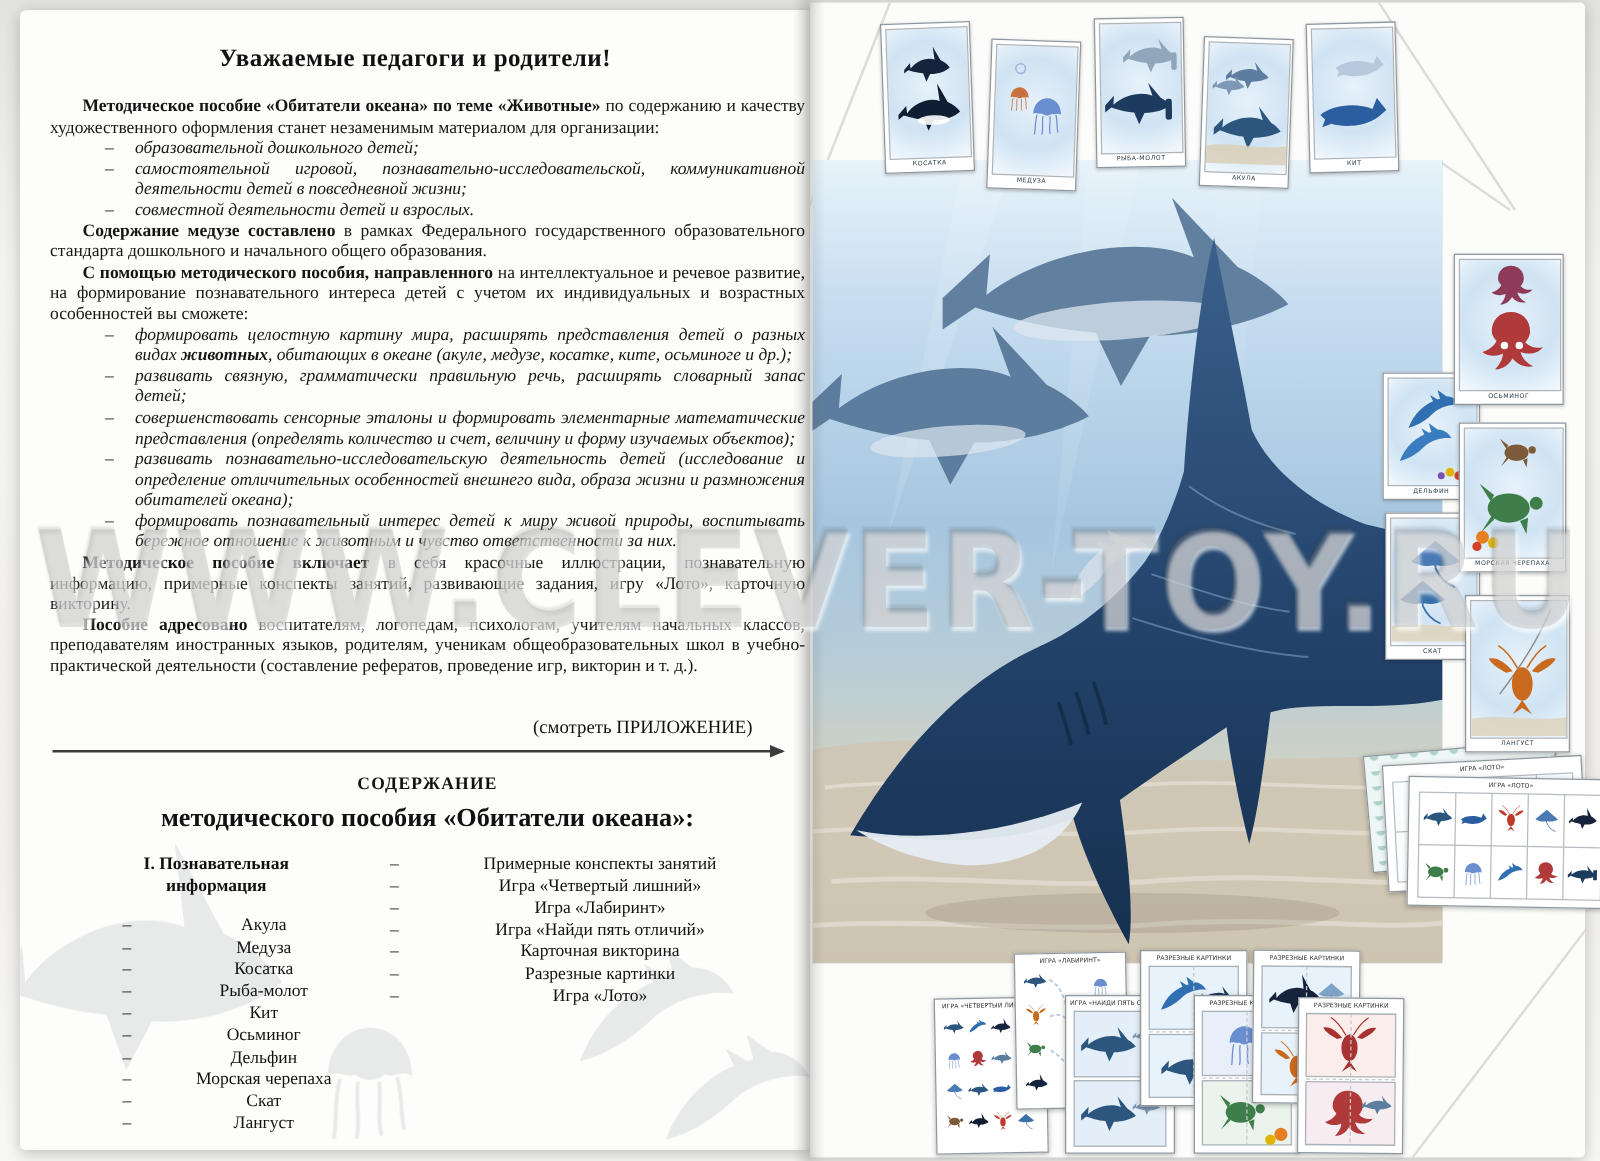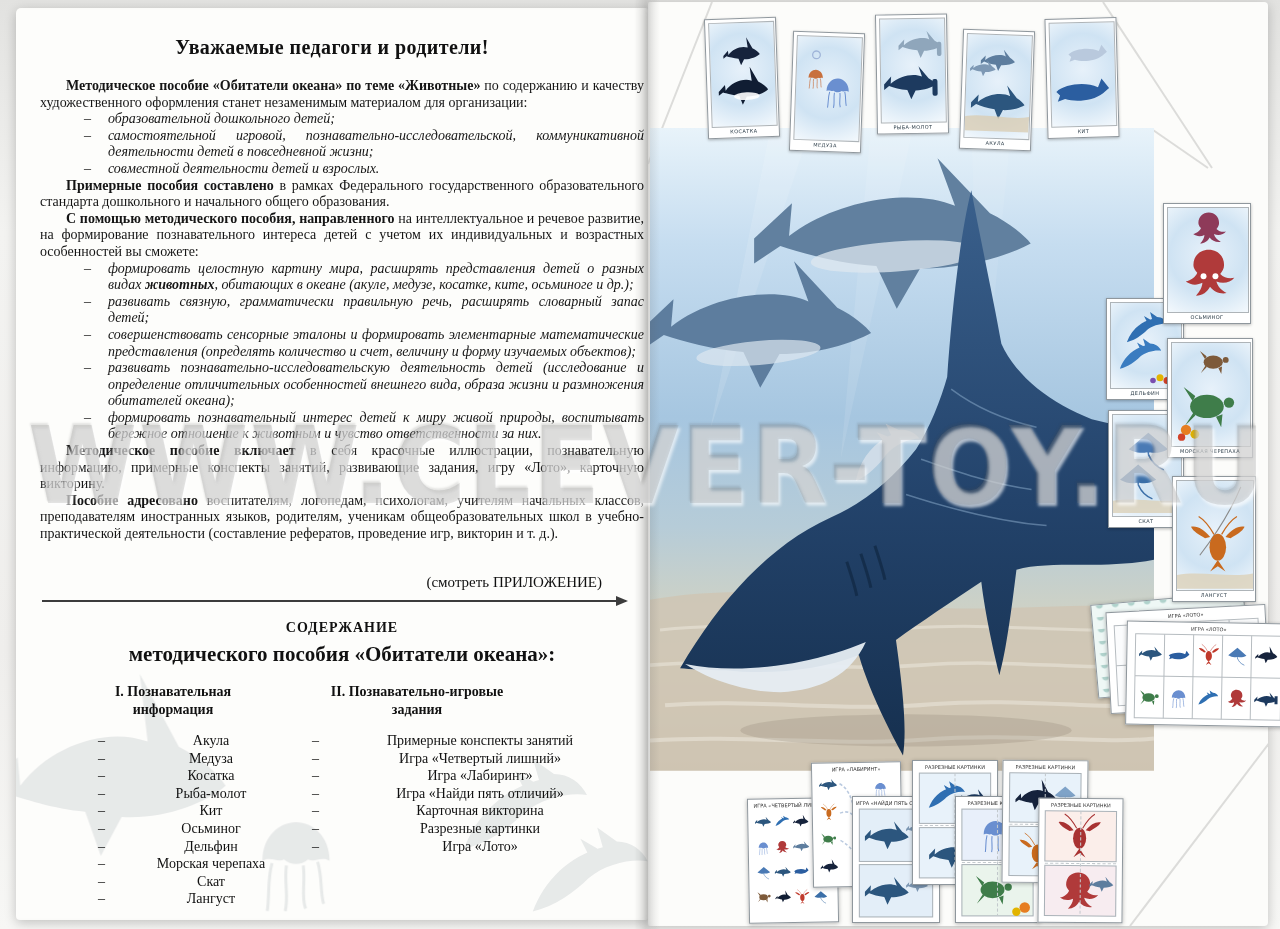--- a/index.html
+++ b/index.html
@@ -134,21 +134,21 @@
       </g>
     </svg>
 
     <div class="page-title">Уважаемые педагоги и родители!</div>
 
     <div class="intro">
         <div class="para"><span class="b">Методическое пособие «Обитатели океана» по теме «Животные»</span><span> по содержанию и качеству художественного оформления станет незаменимым материалом для организации:</span></div>
         <div class="li"><span class="dash">–</span><span class="i">образовательной дошкольного детей;</span></div>
         <div class="li"><span class="dash">–</span><span class="i">самостоятельной игровой, познавательно-исследовательской, коммуникативной деятельности детей в повседневной жизни;</span></div>
         <div class="li"><span class="dash">–</span><span class="i">совместной деятельности детей и взрослых.</span></div>
-        <div class="para"><span class="b">Примерные пособия составлено</span><span> в рамках Федерального государственного образовательного стандарта дошкольного и начального общего образования.</span></div>
+        <div class="para"><span class="b">Содержание медузе составлено</span><span> в рамках Федерального государственного образовательного стандарта дошкольного и начального общего образования.</span></div>
         <div class="para"><span class="b">С помощью методического пособия, направленного</span><span> на интеллектуальное и речевое развитие, на формирование познавательного интереса детей с учетом их индивидуальных и возрастных особенностей вы сможете:</span></div>
         <div class="li"><span class="dash">–</span><span class="i">формировать целостную картину мира, расширять представления детей о разных видах </span><span class="b i">животных</span><span class="i">, обитающих в океане (акуле, медузе, косатке, ките, осьминоге и др.);</span></div>
         <div class="li"><span class="dash">–</span><span class="i">развивать связную, грамматически правильную речь, расширять словарный запас детей;</span></div>
         <div class="li"><span class="dash">–</span><span class="i">совершенствовать сенсорные эталоны и формировать элементарные математические представления (определять количество и счет, величину и форму изучаемых объектов);</span></div>
         <div class="li"><span class="dash">–</span><span class="i">развивать познавательно-исследовательскую деятельность детей (исследование и определение отличительных особенностей внешнего вида, образа жизни и размножения обитателей океана);</span></div>
         <div class="li"><span class="dash">–</span><span class="i">формировать познавательный интерес детей к миру живой природы, воспитывать бережное отношение к животным и чувство ответственности за них.</span></div>
         <div class="para"><span class="b">Методическое пособие включает</span><span> в себя красочные иллюстрации, познавательную информацию, примерные конспекты занятий, развивающие задания, игру «Лото», карточную викторину.</span></div>
         <div class="para"><span class="b">Пособие адресовано</span><span> воспитателям, логопедам, психологам, учителям начальных классов, преподавателям иностранных языков, родителям, ученикам общеобразовательных школ в учебно-практической деятельности (составление рефератов, проведение игр, викторин и т. д.).</span></div>
       </div>
 
@@ -168,21 +168,20 @@
               <div class="dash-item"><span class="dash">–</span><span>Рыба-молот</span></div>
               <div class="dash-item"><span class="dash">–</span><span>Кит</span></div>
               <div class="dash-item"><span class="dash">–</span><span>Осьминог</span></div>
               <div class="dash-item"><span class="dash">–</span><span>Дельфин</span></div>
               <div class="dash-item"><span class="dash">–</span><span>Морская черепаха</span></div>
               <div class="dash-item"><span class="dash">–</span><span>Скат</span></div>
               <div class="dash-item"><span class="dash">–</span><span>Лангуст</span></div>
             </div>
         </div>
         <div class="toc-col toc-col-2">
-          <div class="toc-col-header">II. Познавательно-игровые задания</div>
           <div>
               <div class="dash-item"><span class="dash">–</span><span>Примерные конспекты занятий</span></div>
               <div class="dash-item"><span class="dash">–</span><span>Игра «Четвертый лишний»</span></div>
               <div class="dash-item"><span class="dash">–</span><span>Игра «Лабиринт»</span></div>
               <div class="dash-item"><span class="dash">–</span><span>Игра «Найди пять отличий»</span></div>
               <div class="dash-item"><span class="dash">–</span><span>Карточная викторина</span></div>
               <div class="dash-item"><span class="dash">–</span><span>Разрезные картинки</span></div>
               <div class="dash-item"><span class="dash">–</span><span>Игра «Лото»</span></div>
             </div>
         </div>

